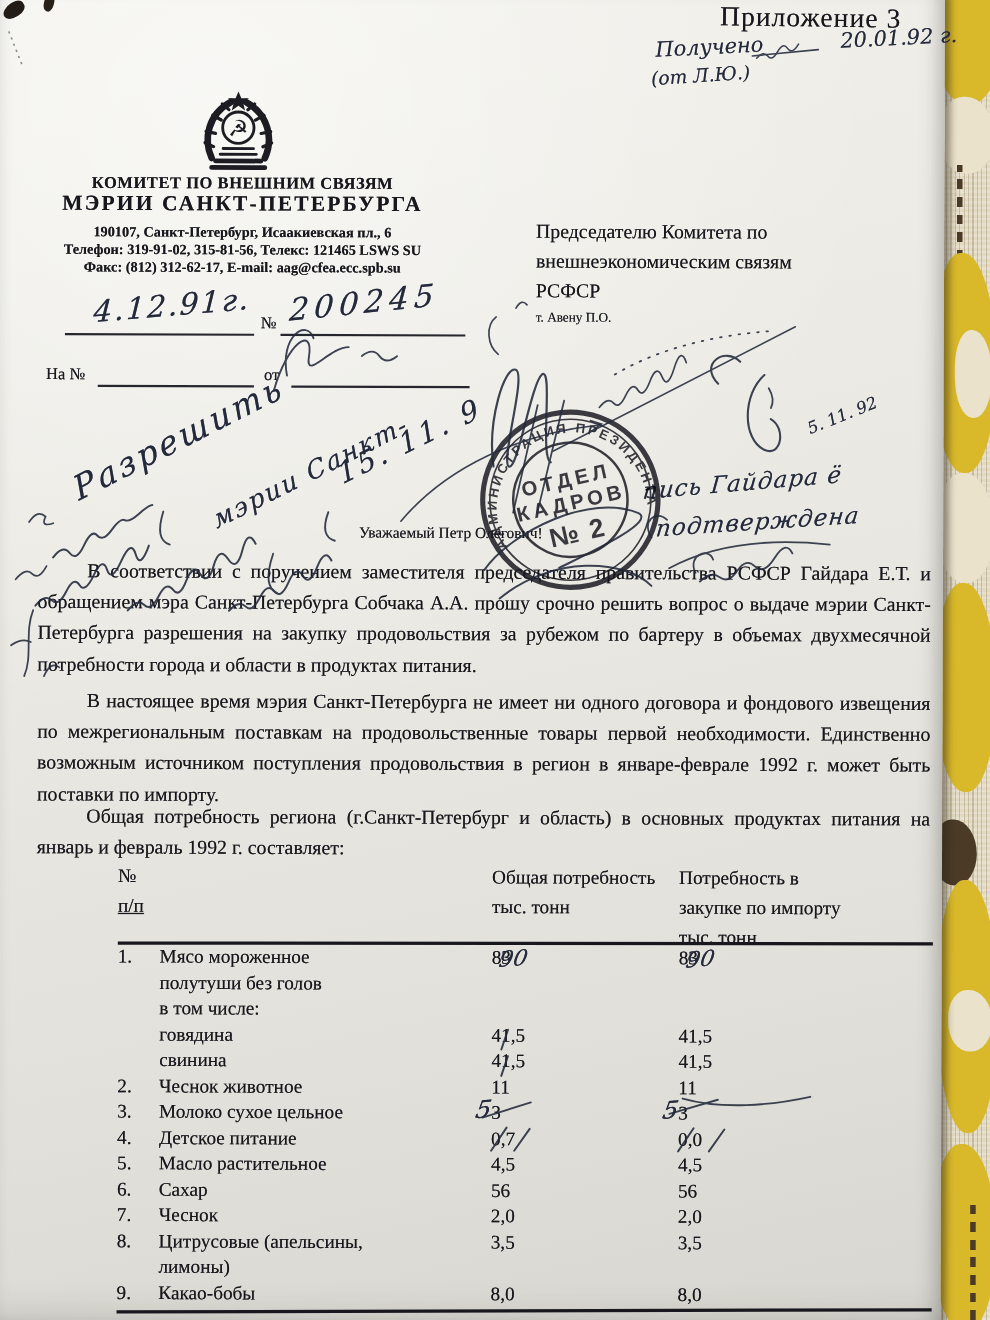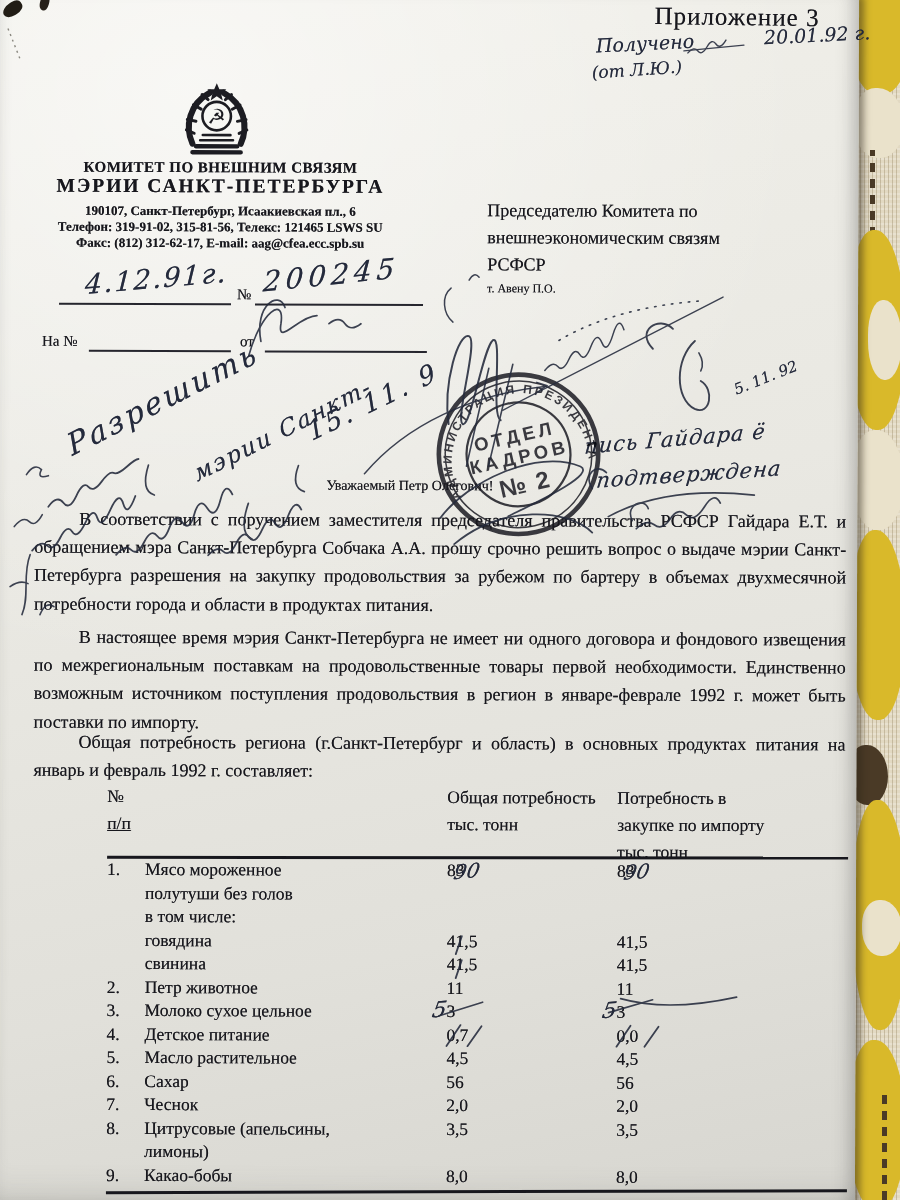--- a/index.html
+++ b/index.html
@@ -186,21 +186,21 @@
         <span class="c-name">свинина</span>
         <span class="v-total">
             <b class="tv">41,5</b>
           </span>
         <span class="v-imp">
             <b class="tv">41,5</b>
           </span>
       </div>
       <div class="row">
         <span class="c-num">2.</span>
-        <span class="c-name">Петр животное</span>
+        <span class="c-name">Чеснок животное</span>
         <span class="v-total">
             <b class="tv">11</b>
           </span>
         <span class="v-imp">
             <b class="tv">11</b>
           </span>
       </div>
       <div class="row overlay5">
         <span class="c-num">3.</span>
         <span class="c-name">Молоко сухое цельное</span>

